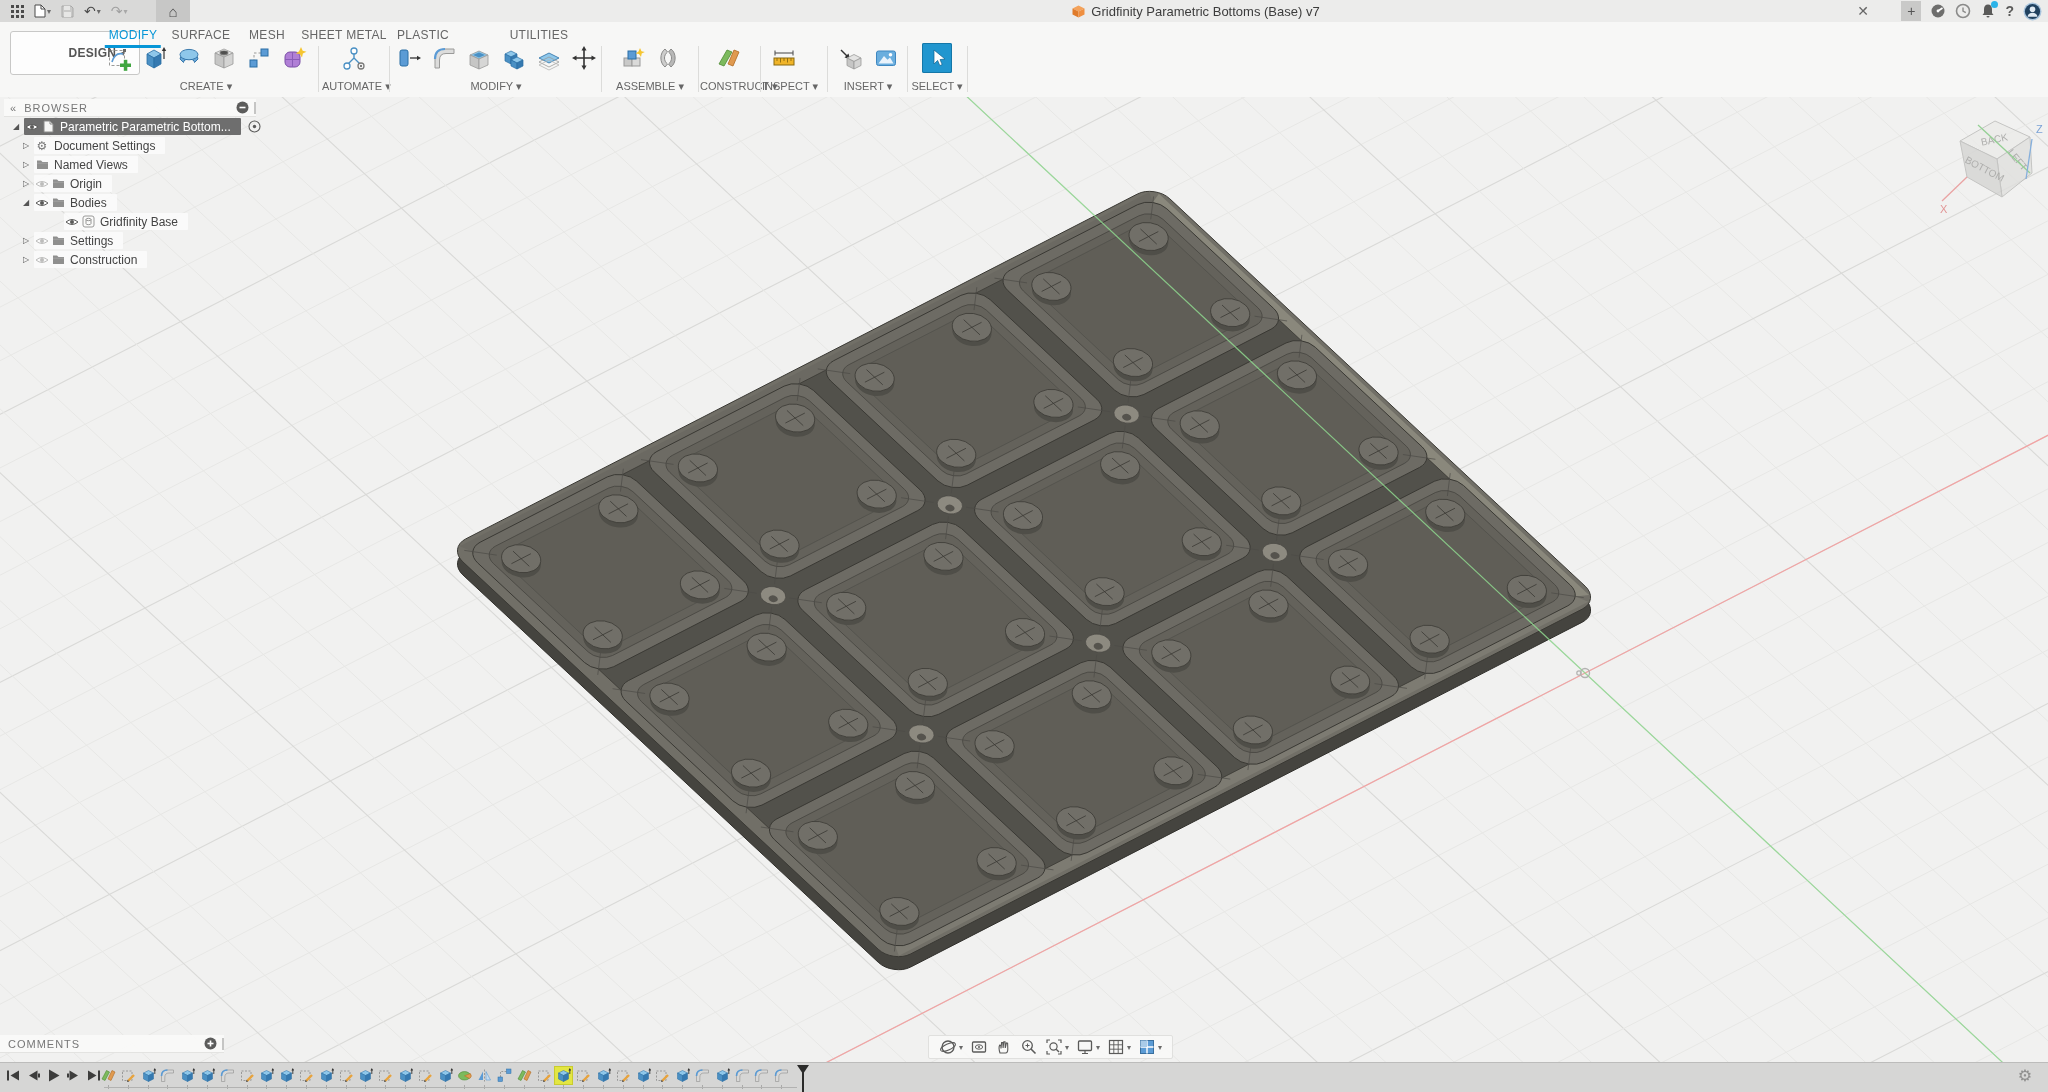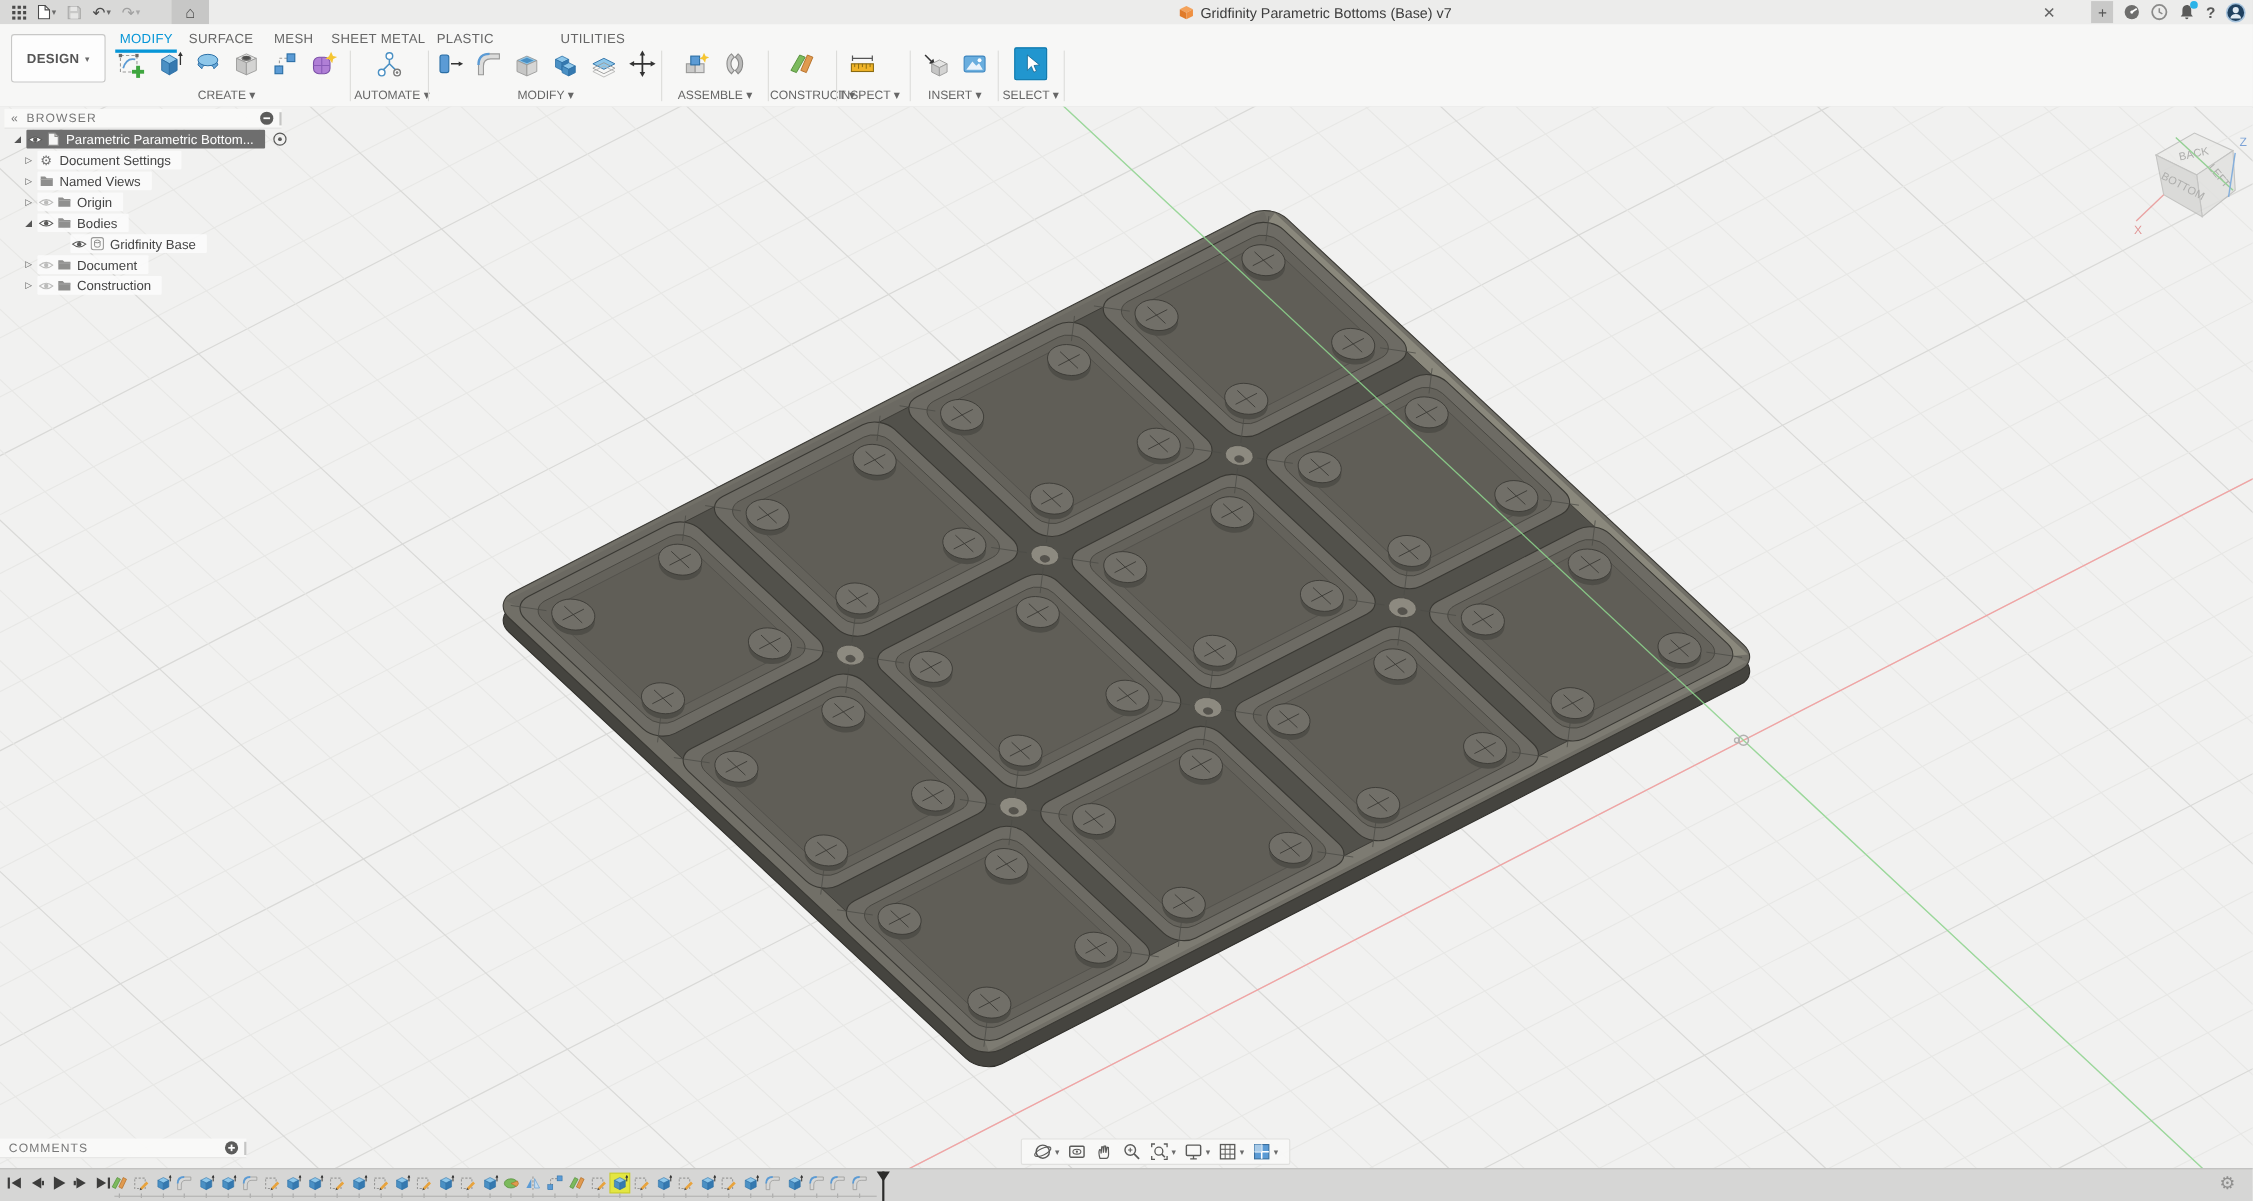--- a/index.html
+++ b/index.html
@@ -14,21 +14,21 @@
   .caret{font-size:8px;color:#6a6a6a;margin-left:1px;}
   .caret.dim{color:#a8a8a8;}
   #home-tabbtn{left:156px;top:0;width:34px;height:22px;background:#c7c7c6;display:flex;align-items:center;justify-content:center;color:#4a4a4a;font-size:15px;}
   #doc-tab{left:190px;top:0;width:2012px;height:22px;background:#ececeb;display:flex;align-items:center;justify-content:center;}
   #doc-title{font-size:13px;color:#3c3c3c;display:flex;align-items:center;gap:6px;}
   #tab-close{left:1852px;top:0;width:22px;height:22px;display:flex;align-items:center;justify-content:center;color:#666;font-size:14px;}
   #tb-right{right:2px;top:0;height:22px;display:flex;align-items:center;gap:9px;padding-right:4px;}
   #newtab-btn{width:20px;height:20px;background:#c9c9c8;display:flex;align-items:center;justify-content:center;color:#555;font-size:14px;}
   
   #ribbon{left:0;top:22px;width:2048px;height:75px;background:#f7f7f6;border-bottom:1px solid #cfcfce;}
-  #design-box{left:10px;top:9px;width:84px;height:42px;background:#fdfdfd;border:1px solid #c8c8c7;border-radius:3px;display:flex;align-items:center;justify-content:center;font-size:12px;color:#555;font-weight:bold;letter-spacing:.3px;}
+  #design-box{left:10px;top:9px;width:84px;height:42px;background:#fdfdfd;border:1px solid #c8c8c7;border-radius:3px;display:flex;align-items:center;justify-content:center;font-size:12px;color:#555;font-weight:bold;letter-spacing:.3px;padding-left:44px;}
   .rtab{top:4px;transform:translateX(-50%);font-size:12px;color:#666;letter-spacing:.3px;white-space:nowrap;padding:2px 4px 3px;}
   .rtab.active{color:#0696d7;border-bottom:3px solid #0696d7;}
   .rgroup{top:21px;height:54px;}
   .ricons{display:flex;align-items:flex-start;justify-content:center;gap:5px;height:34px;}
   .ricon{width:30px;height:30px;display:flex;align-items:center;justify-content:center;}
   .ricon.active-tool{background:#2196cf;border-radius:2px;box-shadow:inset 0 0 0 1px #1477a8;}
   .rlabel{text-align:center;font-size:11px;color:#666;margin-top:3px;white-space:nowrap;}
   .rsep{top:24px;width:1px;height:46px;background:#dcdcda;}
   
   #canvas{left:0;top:97px;width:2048px;height:995px;background:#f1f1f0;}
@@ -955,21 +955,21 @@
                 <path d="M1,5 Q7,0 13,5 Q7,10 1,5 Z" fill="none" stroke="#bcbcbb"></path>
                 <circle cx="7" cy="5" r="2" fill="#bcbcbb"></circle>
               </svg>
             </span>
             <span class="bi">
               <svg width="13" height="11" viewBox="0 0 13 11">
                 <path d="M1,1.5 H5 L6.5,3 H12 V10 H1 Z" fill="#8f8f8e"></path>
                 <path d="M1,4.2 H12" stroke="#a8a8a7" stroke-width=".8"></path>
               </svg>
             </span>
-            <span class="blabel">Document</span>
+            <span class="blabel">Settings</span>
           </span>
         </div>
         <div class="brow">
           <span style="width:14px;flex:none;"></span>
           <span class="bi tri">▷</span>
           <span class="rowbg">
             <span class="bi">
               <svg width="14" height="10" viewBox="0 0 14 10">
                 <path d="M1,5 Q7,0 13,5 Q7,10 1,5 Z" fill="none" stroke="#bcbcbb"></path>
                 <circle cx="7" cy="5" r="2" fill="#bcbcbb"></circle>

